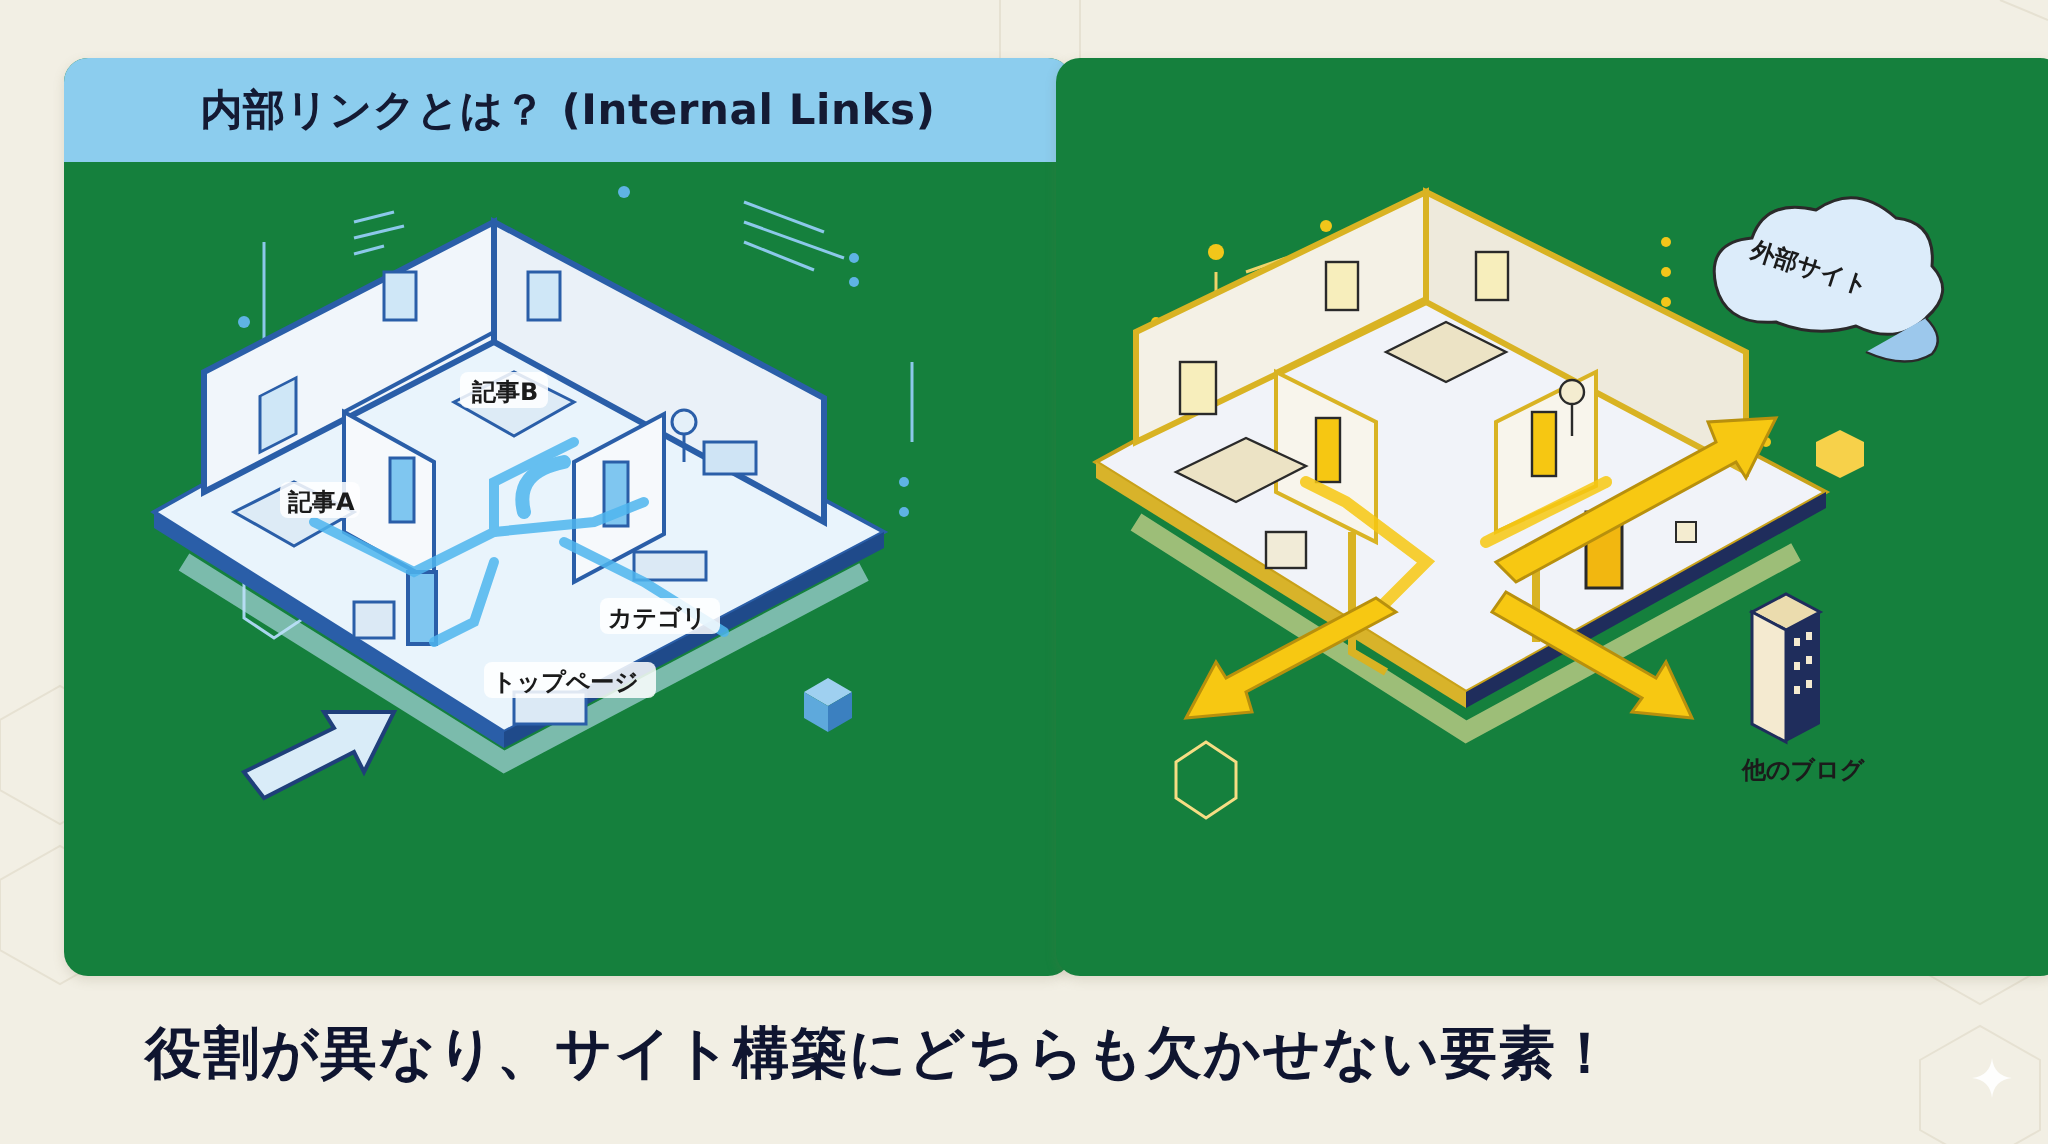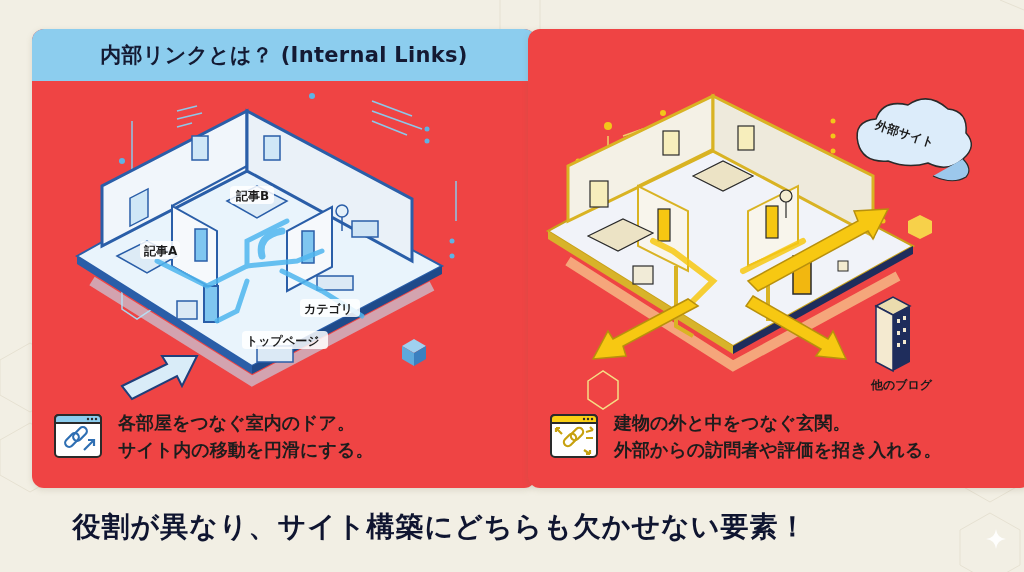--- a/index.html
+++ b/index.html
@@ -5,21 +5,21 @@
   * { box-sizing: border-box; margin: 0; padding: 0; }
   html, body { width: 1024px; height: 572px; overflow: hidden; }
   body {
     background: #f2efe4;
     font-family: "DejaVu Sans", "Liberation Sans", sans-serif;
     position: relative;
   }
   .bg-hex { position: absolute; left: 0; top: 0; width: 1024px; height: 572px; }
   .card {
     position: absolute; top: 29px; width: 504px; height: 459px;
-    background: #ef4444; border-radius: 12px;
+    background: #15803d; border-radius: 12px;
     box-shadow: 0 2px 6px rgba(120,110,80,0.18);
     overflow: hidden;
   }
   .card.left { left: 32px; }
   .card.right { left: 528px; }
   .card-header {
     height: 52px; display: flex; align-items: center; justify-content: center;
     font-weight: bold; font-size: 21px; color: #141a33; letter-spacing: 0.3px;
   }
   .left .card-header { background: #8ccdee; }
@@ -139,38 +139,20 @@
     <g>
       <rect x="268" y="218" width="60" height="18" rx="4" fill="#ffffff" opacity="0.85"></rect>
       <text class="label-tag" x="272" y="232">カテゴリ</text>
     </g>
     <g>
       <rect x="210" y="250" width="86" height="18" rx="4" fill="#ffffff" opacity="0.85"></rect>
       <text class="label-tag" x="214" y="264">トップページ</text>
     </g>
   </svg>
 
-  <div class="desc">
-    <svg class="desc-icon" viewBox="0 0 52 52">
-      <rect x="3" y="5" width="46" height="42" rx="4" fill="#ffffff" stroke="#2a2a2a" stroke-width="2"></rect>
-      <path d="M3 9 Q3 5 7 5 L45 5 Q49 5 49 9 L49 13 L3 13 Z" fill="#8ccdee" stroke="#2a2a2a" stroke-width="2"></path>
-      <circle cx="36" cy="9" r="1.2" fill="#2a2a2a"></circle>
-        <circle cx="40" cy="9" r="1.2" fill="#2a2a2a"></circle>
-        <circle cx="44" cy="9" r="1.2" fill="#2a2a2a"></circle>
-      <g fill="none" stroke="#2f6fb3" stroke-width="2.2">
-        <rect x="12" y="26" width="16" height="8" rx="4" transform="rotate(-45 20 30)"></rect>
-        <rect x="20" y="20" width="16" height="8" rx="4" transform="rotate(-45 28 24)"></rect>
-        <path d="M32 40 L42 30 M36 30 L42 30 L42 36"></path>
-      </g>
-    </svg>
-    <div class="desc-text">
-      <div>各部屋をつなぐ室内のドア。</div>
-      <div>サイト内の移動を円滑にする。</div>
-    </div>
-  </div>
 </div>
 
 <div class="card right">
 
   <svg class="illus" viewBox="0 0 464 330">
 
     <g fill="#f2c61a">
       <circle cx="80" cy="45" r="4"></circle>
         <circle cx="135" cy="32" r="3"></circle>
         <circle cx="50" cy="80" r="2.5"></circle>
@@ -249,39 +231,19 @@
           <rect x="375" y="235" width="3" height="4"></rect>
         <rect x="369" y="250" width="3" height="4"></rect>
           <rect x="375" y="247" width="3" height="4"></rect>
         <rect x="369" y="262" width="3" height="4"></rect>
           <rect x="375" y="259" width="3" height="4"></rect>
       </g>
       <text class="label-tag" x="343" y="308">他のブログ</text>
     </g>
   </svg>
 
-  <div class="desc">
-    <svg class="desc-icon" viewBox="0 0 52 52">
-      <rect x="3" y="5" width="46" height="42" rx="4" fill="#ffffff" stroke="#2a2a2a" stroke-width="2"></rect>
-      <path d="M3 9 Q3 5 7 5 L45 5 Q49 5 49 9 L49 13 L3 13 Z" fill="#fbcf14" stroke="#2a2a2a" stroke-width="2"></path>
-      <circle cx="36" cy="9" r="1.2" fill="#2a2a2a"></circle>
-        <circle cx="40" cy="9" r="1.2" fill="#2a2a2a"></circle>
-        <circle cx="44" cy="9" r="1.2" fill="#2a2a2a"></circle>
-      <g fill="none" stroke="#c7a10f" stroke-width="2.2">
-        <rect x="15" y="26" width="14" height="8" rx="4" transform="rotate(-45 22 30)"></rect>
-        <rect x="22" y="20" width="14" height="8" rx="4" transform="rotate(-45 29 24)"></rect>
-        <path d="M8 18 L14 24 M8 18 L8 22 M8 18 L12 18"></path>
-        <path d="M36 40 L42 44 M42 44 L42 40 M42 44 L38 44"></path>
-        <path d="M38 22 L45 20 M45 20 L42 17 M38 28 L45 28"></path>
-      </g>
-    </svg>
-    <div class="desc-text">
-      <div>建物の外と中をつなぐ玄関。</div>
-      <div>外部からの訪問者や評価を招き入れる。</div>
-    </div>
-  </div>
 </div>
 
 <div class="tagline">役割が異なり、サイト構築にどちらも欠かせない要素！</div>
 
 <svg class="sparkle" viewBox="0 0 22 22">
   <path d="M11 1 Q12 10 21 11 Q12 12 11 21 Q10 12 1 11 Q10 10 11 1 Z" fill="#ffffff" opacity="0.9"></path>
 </svg>
 
 </body></html>

